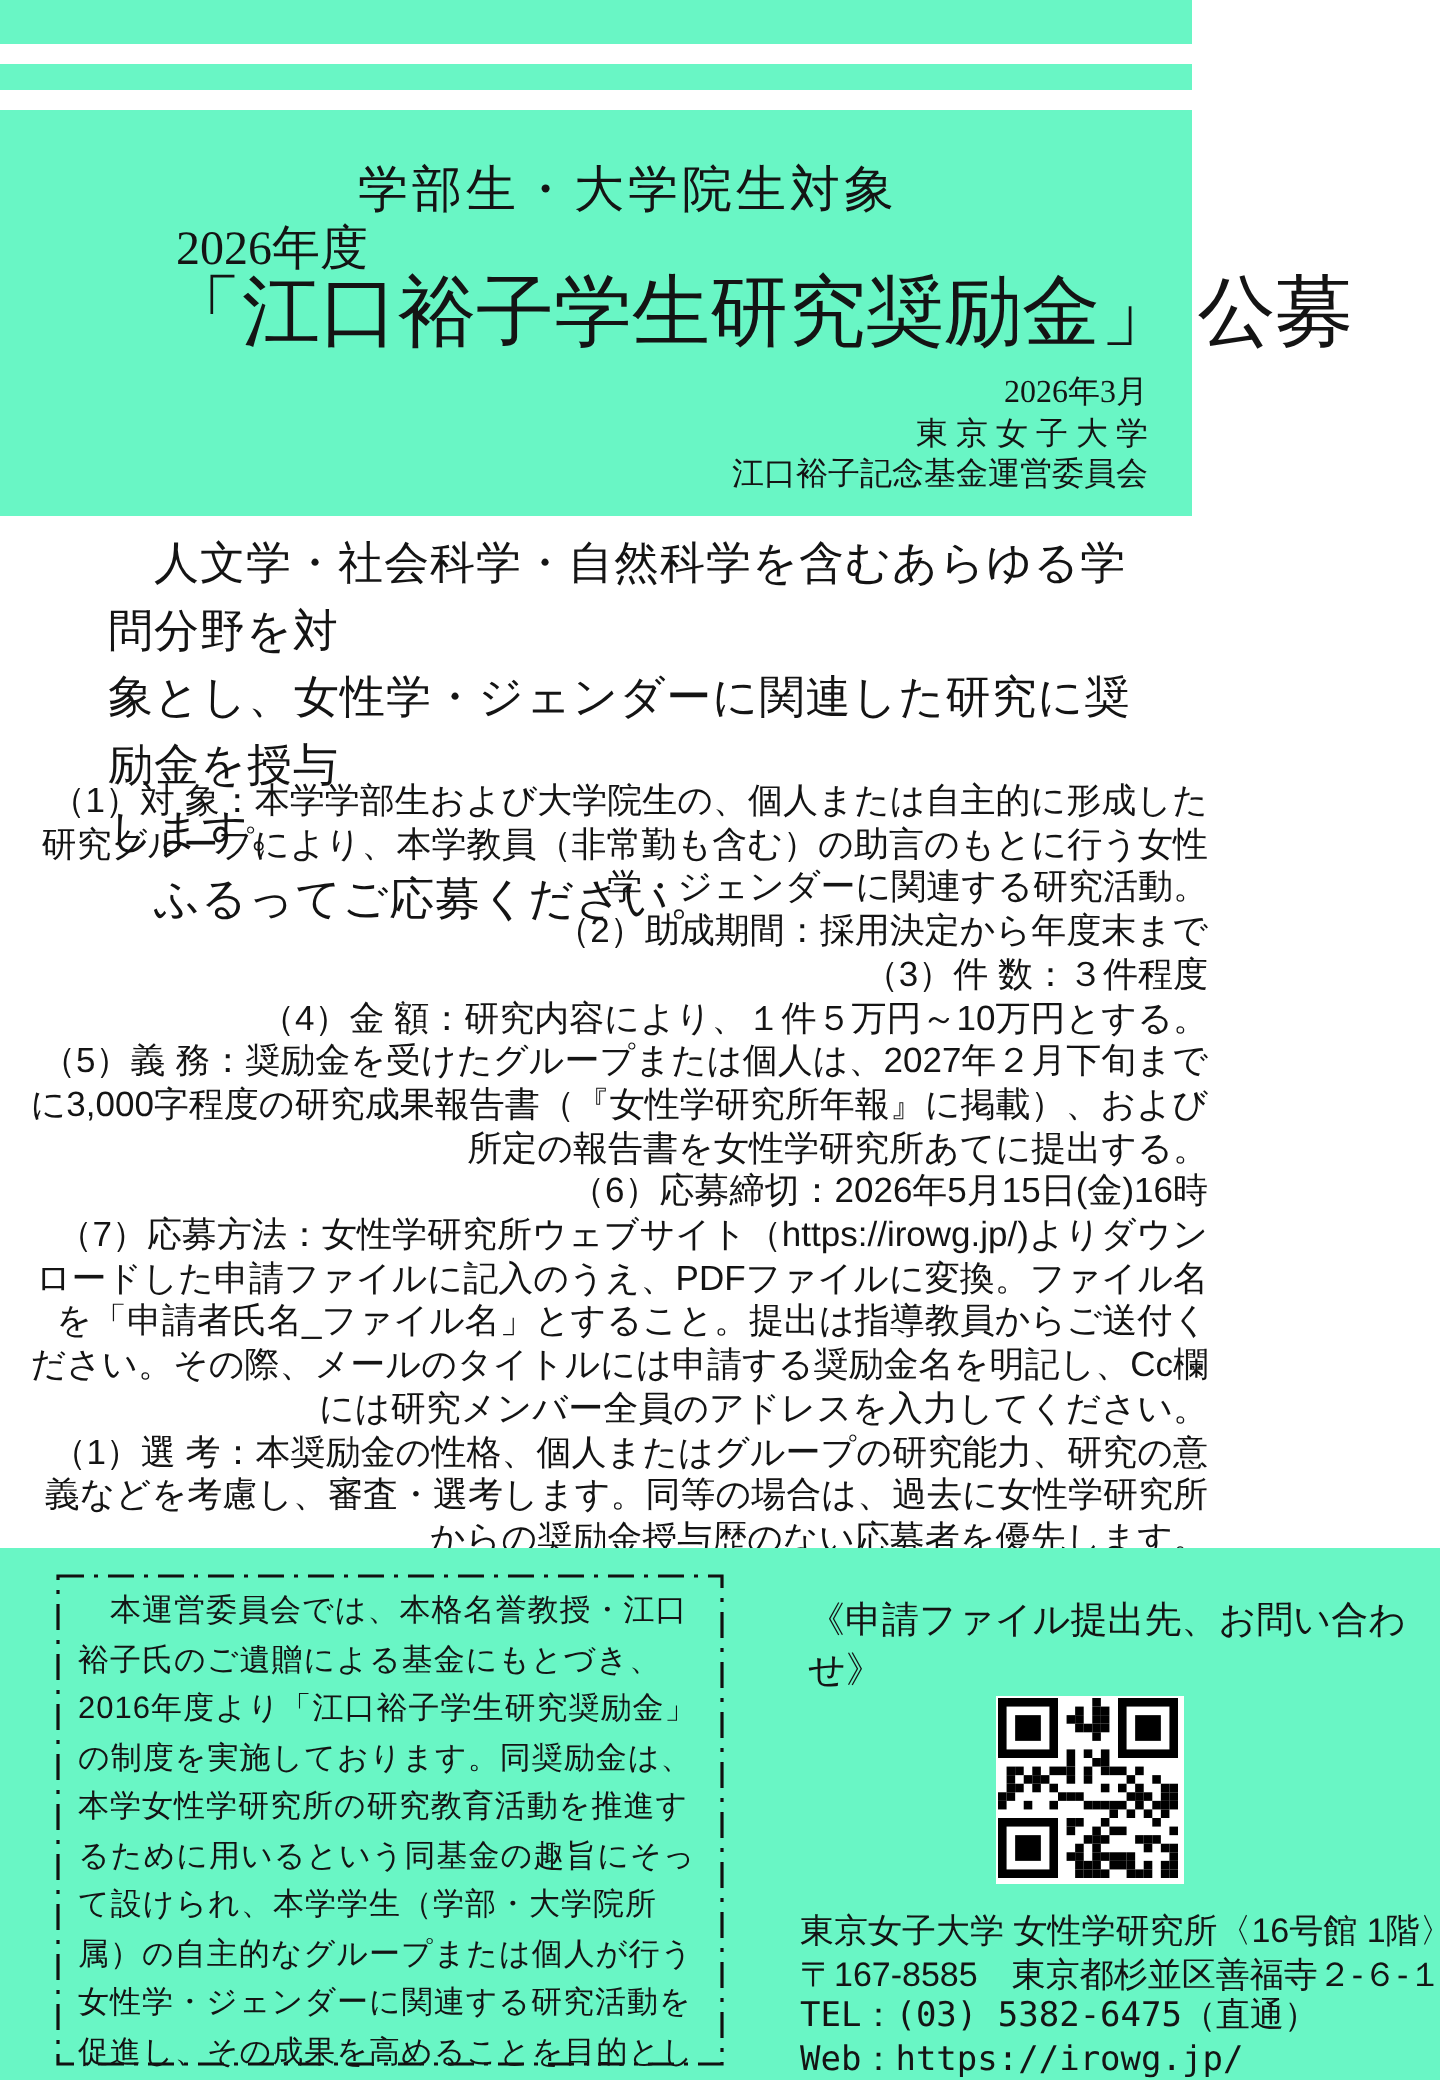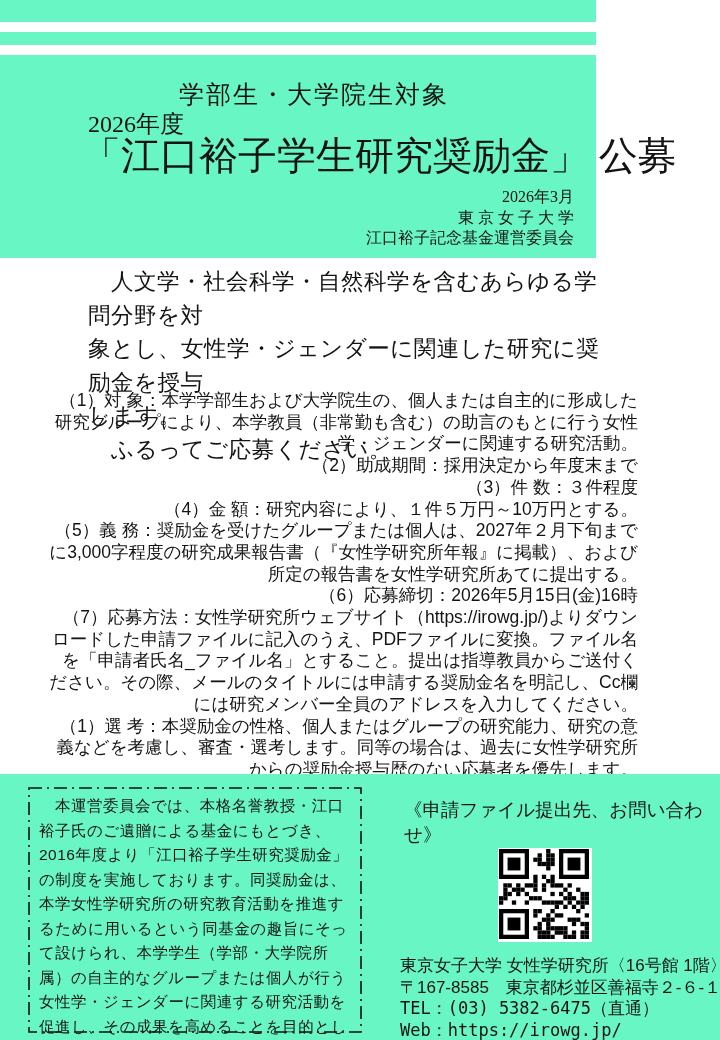--- a/index.html
+++ b/index.html
@@ -19,21 +19,21 @@
   .stripe.s2{top:45px;}
   .audience{position:absolute;left:0;right:0;top:78px;text-align:center;
     font-size:25px;letter-spacing:2px;transform:translateX(16px);}
   .year{position:absolute;left:88px;top:108px;font-size:24px;}
   .main-title{position:absolute;left:70px;top:129px;font-size:39px;font-weight:normal;
     white-space:nowrap;letter-spacing:0px;margin-left:12px;}
   .credits{position:absolute;right:22px;top:187px;text-align:right;
     font-size:16px;line-height:20.5px;}
 
   
-  .middle{position:absolute;left:0;top:258px;width:616px;height:516px;background:#ffffff;margin-left:34px;}
+  .middle{position:absolute;left:0;top:258px;width:616px;height:516px;background:#ffffff;}
   .intro{position:absolute;left:54px;right:38px;top:7px;
     font-size:22.5px;line-height:33.5px;letter-spacing:0.5px;}
   .terms{position:absolute;left:13px;right:12px;top:132px;
     font-size:17.5px;line-height:21.7px;text-align:right;}
   .terms p{margin:0;padding:0;}
 
   
   .bottom-band{position:absolute;left:0;top:774px;width:720px;height:266px;background:var(--green);}
 
   .fund-box{position:absolute;left:28px;top:13px;width:334px;height:246px;box-sizing:border-box;

